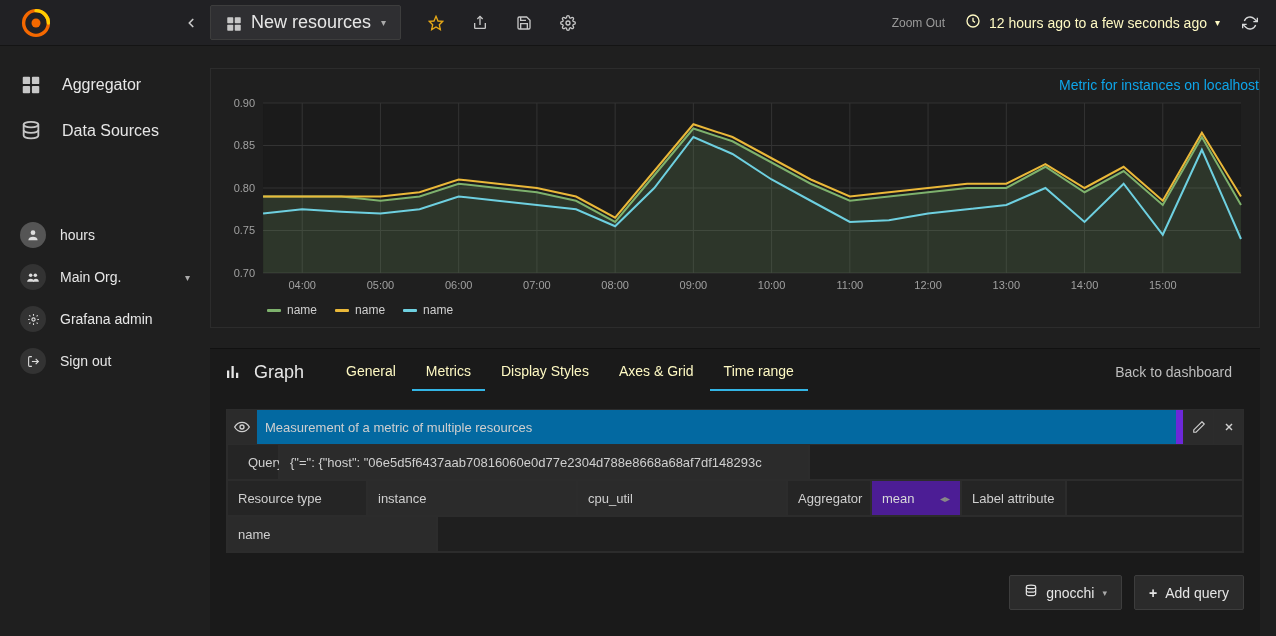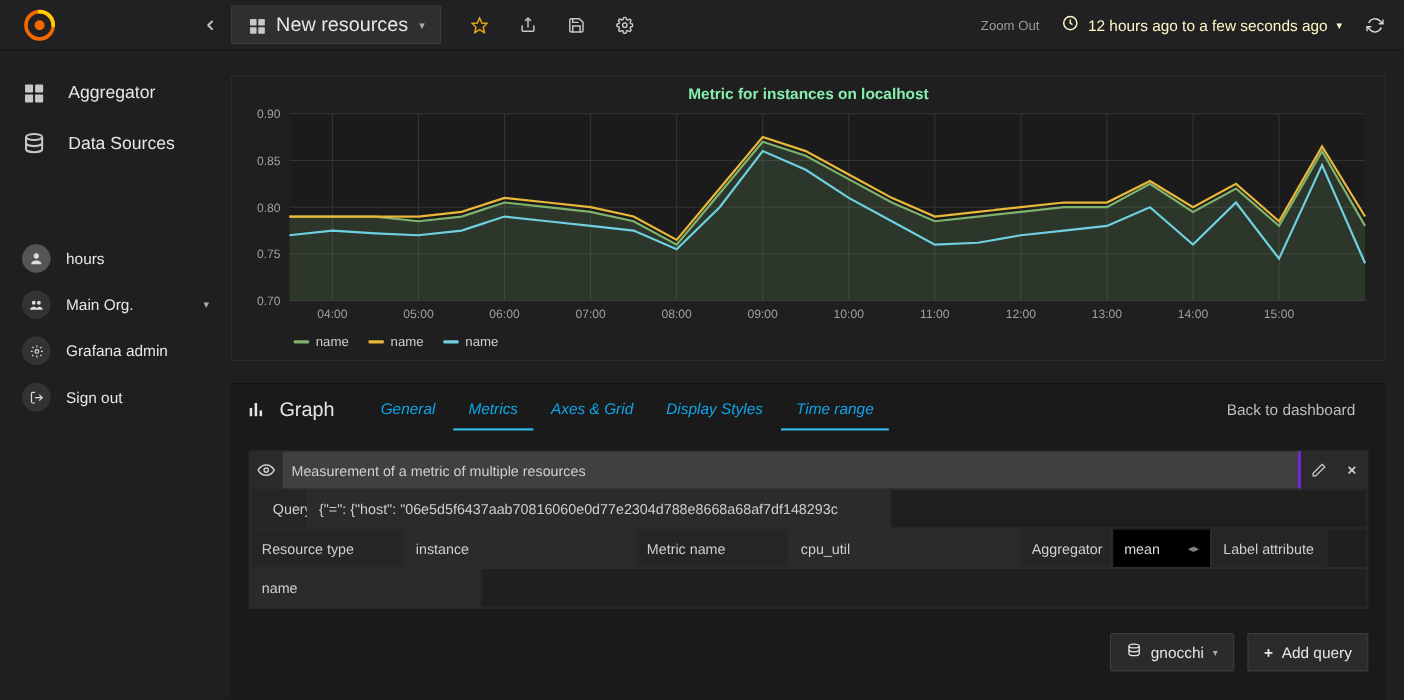--- a/index.html
+++ b/index.html
@@ -28,49 +28,49 @@
   .side-item .ico { width:22px; height:22px; display:flex; align-items:center; justify-content:center; color:#cfcfcf; }
   .side-item.small .ico { width:20px; height:20px; }
   .side-item .ico.circle { width:26px; height:26px; border-radius:50%; background:#333; display:flex; align-items:center; justify-content:center; }
   .side-gap { height: 60px; }
   .org-caret { margin-left:auto; font-size:10px; color:#aaa; }
 
   .main { flex:1; padding:0 0 0 0; overflow:auto; }
 
   
   .panel { margin: 22px 16px 0 0; background:#1f1f1f; border:1px solid #2c2c2c; }
-  .panel-title-row { text-align:center; padding:8px 0 4px; font-weight:700; font-size:14px; color:#86efac; }
+  .panel-title-row { text-align:right; padding:8px 0 4px; font-weight:400; font-size:14px; color:#0ea5e9; }
   .chart-wrap { position:relative; height:200px; padding:0 12px 0 4px; }
   .chart-wrap svg { width:100%; height:100%; }
   .legend { display:flex; gap:18px; padding:6px 0 10px 56px; font-size:12px; color:#cfcfcf; }
   .legend .item { display:flex; align-items:center; gap:6px; }
   .legend .swatch { width:14px; height:3px; border-radius:1px; }
 
   
   .editor { margin: 20px 16px 0 0; background:#1a1a1a; border-top:1px solid #111; padding:0 0 18px 0; min-height:290px; }
   .editor-head { display:flex; align-items:center; height:46px; padding-left:12px; gap:10px; }
   .editor-head .ed-ico { width:22px; display:flex; align-items:center; justify-content:center; }
   .editor-head .ed-title { font-size:18px; color:#e6e6e6; margin-right:18px; }
   .ed-tabs { display:flex; gap:2px; }
-  .ed-tab { padding:10px 14px; font-size:14px; color:#0ea5e9; border-bottom:2px solid transparent; cursor:pointer;font-style:italic; }
+  .ed-tab { padding:10px 14px; font-size:14px; color:#fef9c3; border-bottom:2px solid transparent; cursor:pointer; }
   .ed-tab.active { border-bottom:2px solid #33b5e5; }
   .ed-back { margin-left:auto; margin-right:28px; font-size:14px; color:#bdbdbd; cursor:pointer; }
 
   .query-block { margin:14px 16px 0 16px; border:1px solid #2c2c2c; background:#1f1f1f; padding:0; }
   .qb-head { display:flex; align-items:stretch; height:34px; }
   .qb-eye { width:30px; display:flex; align-items:center; justify-content:center; background:#2b2b2b; border-right:1px solid #2c2c2c; }
-  .qb-label { flex:1; display:flex; align-items:center; padding-left:8px; background:#404040; color:#cfcfcf; border-right:3px solid #6d28d9; }
+  .qb-label { flex:1; display:flex; align-items:center; padding-left:8px; background:#0369a1; color:#cfcfcf; border-right:7px solid #6d28d9; }
   .qb-actions { display:flex; }
   .qb-actions .act { width:30px; display:flex; align-items:center; justify-content:center; background:#2b2b2b; border-left:1px solid #2c2c2c; cursor:pointer; }
 
   .qb-row { display:flex; align-items:stretch; flex-wrap:wrap; }
   .cell-label { display:flex; align-items:center; padding:8px 10px; background:#252525; color:#cfcfcf; border:1px solid #2c2c2c; height:36px; }
   .cell-input { background:#2b2b2b; border:1px solid #2c2c2c; height:36px; }
   .cell-input input { width:100%; height:100%; background:transparent; border:none; outline:none; color:#cfcfcf; padding:0 10px; font-family:inherit; font-size:13px; }
-  .cell-select { background:#000000; border:1px solid #2c2c2c; height:36px; display:flex; align-items:center; padding:0 10px; gap:6px; }
+  .cell-select { background:#4c1d95; border:1px solid #2c2c2c; height:36px; display:flex; align-items:center; padding:0 10px; gap:6px; }
   .cell-select .caret { font-size:10px; color:#888; margin-left:auto; }
   .qb-remainder { flex:1; background:#1f1f1f; border:1px solid #2c2c2c; height:36px; }
 
   .editor-footer { display:flex; justify-content:flex-end; gap:12px; margin:22px 16px 0 0; }
   .btn { background:#2b2b2b; border:1px solid #3d3d3d; padding:8px 14px; border-radius:2px; display:flex; align-items:center; gap:8px; cursor:pointer; font-size:14px; color:#e6e6e6; }
 
   svg .axis text { fill:#a0a0a0; font-size:11px; }
   svg .grid line { stroke:#333; stroke-width:1; }
   svg .series { fill:none; stroke-width:2; }
 </style>
@@ -290,22 +290,22 @@
           <svg width="18" height="18" viewBox="0 0 24 24" fill="#e6e6e6">
               <rect x="4" y="10" width="3" height="10"></rect>
               <rect x="10" y="4" width="3" height="16"></rect>
               <rect x="16" y="13" width="3" height="7"></rect>
             </svg>
         </span>
         <span class="ed-title">Graph</span>
         <div class="ed-tabs" id="ed-tabs">
             <div class="ed-tab">General</div>
             <div class="ed-tab active">Metrics</div>
+            <div class="ed-tab">Display Styles</div>
             <div class="ed-tab">Axes &amp; Grid</div>
-            <div class="ed-tab">Display Styles</div>
             <div class="ed-tab active">Time range</div>
           </div>
         <span class="ed-back">Back to dashboard</span>
       </div>
 
       <div class="query-block">
         <div class="qb-head">
           <div class="qb-eye">
             <svg width="16" height="16" viewBox="0 0 24 24" fill="none" stroke="#cfcfcf" stroke-width="2">
                 <path d="M1 12s4-7 11-7 11 7 11 7-4 7-11 7S1 12 1 12z"></path>
@@ -334,21 +334,20 @@
             <input type="text" value="{&quot;=&quot;: {&quot;host&quot;: &quot;06e5d5f6437aab70816060e0d77e2304d788e8668a68af7df148293c" style="">
           </div>
           <div class="qb-remainder"></div>
         </div>
 
         <div class="qb-row">
           <div class="cell-label" style="width:140px;">Resource type</div>
           <div class="cell-input" style="width:210px;">
             <input type="text" value="instance" style="">
           </div>
-          <div class="cell-label" style="width:140px;">Metric name</div>
           <div class="cell-input" style="width:210px;">
             <input type="text" value="cpu_util" style="">
           </div>
           <div class="cell-label" style="width:84px;">Aggregator</div>
           <div class="cell-select" style="width:90px;">
             <span>mean</span>
               <span class="caret">◂▸</span>
           </div>
           <div class="cell-label" style="width:105px;">Label attribute</div>
           <div class="qb-remainder"></div>

